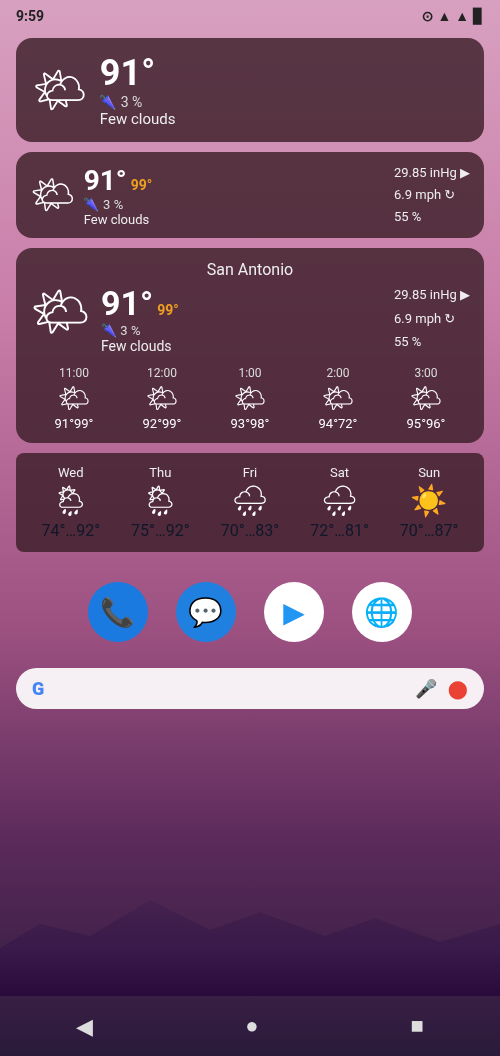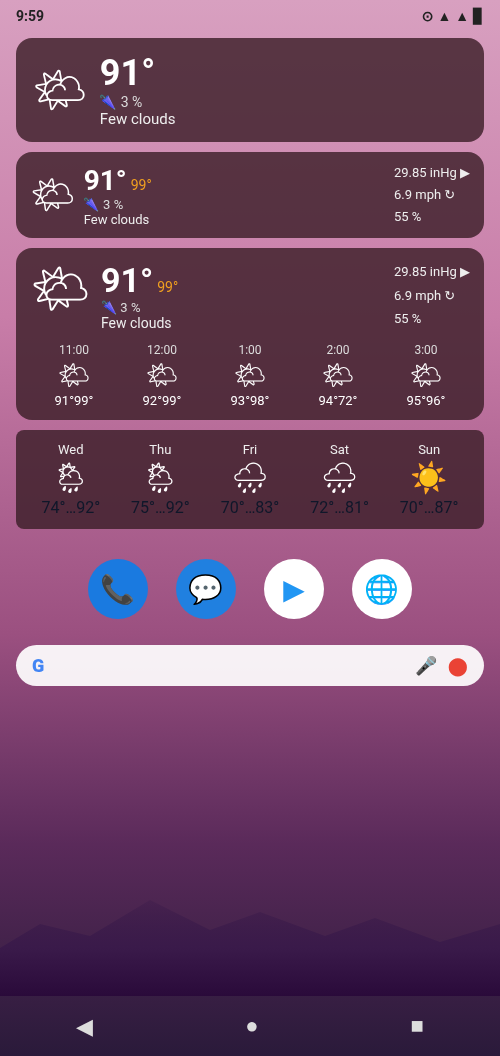--- a/index.html
+++ b/index.html
@@ -141,21 +141,21 @@
     .mountain {
       position: absolute;
       bottom: 60px;
       left: 0;
       right: 0;
       height: 120px;
       background: linear-gradient(180deg, transparent 0%, #3a1a4a 60%, #2a0a3a 100%);
       clip-path: polygon(0% 100%, 0% 60%, 8% 40%, 18% 50%, 30% 20%, 42% 45%, 52% 30%, 65% 50%, 75% 35%, 88% 55%, 100% 40%, 100% 100%);
     }
 
-    .orange { color: #f0a020; }
+    .orange { color: #f0a020; font-weight: bold; }
   </style>
 </head>
 <body>
 
 <div class="status-bar">
   <span>9:59</span>
   <div class="status-icons">
     <span>⊙</span>
     <span>▲</span>
     <span>▲</span>
@@ -185,20 +185,21 @@
     </div>
   </div>
   <div class="right">
     <div>29.85 inHg ▶</div>
     <div>6.9 mph ↻</div>
     <div>55 %</div>
   </div>
 </div>
 
 <div class="widget widget-large">
+  <div class="city">San Antonio</div>
   <div class="top-row">
     <div class="icon">🌤</div>
     <div class="left-info">
       <div style="display:flex;align-items:baseline;gap:4px">
         <span class="main-temp">91°</span>
         <span class="hi orange">99°</span>
       </div>
       <div class="rain">🌂 3 %</div>
       <div class="desc">Few clouds</div>
     </div>

